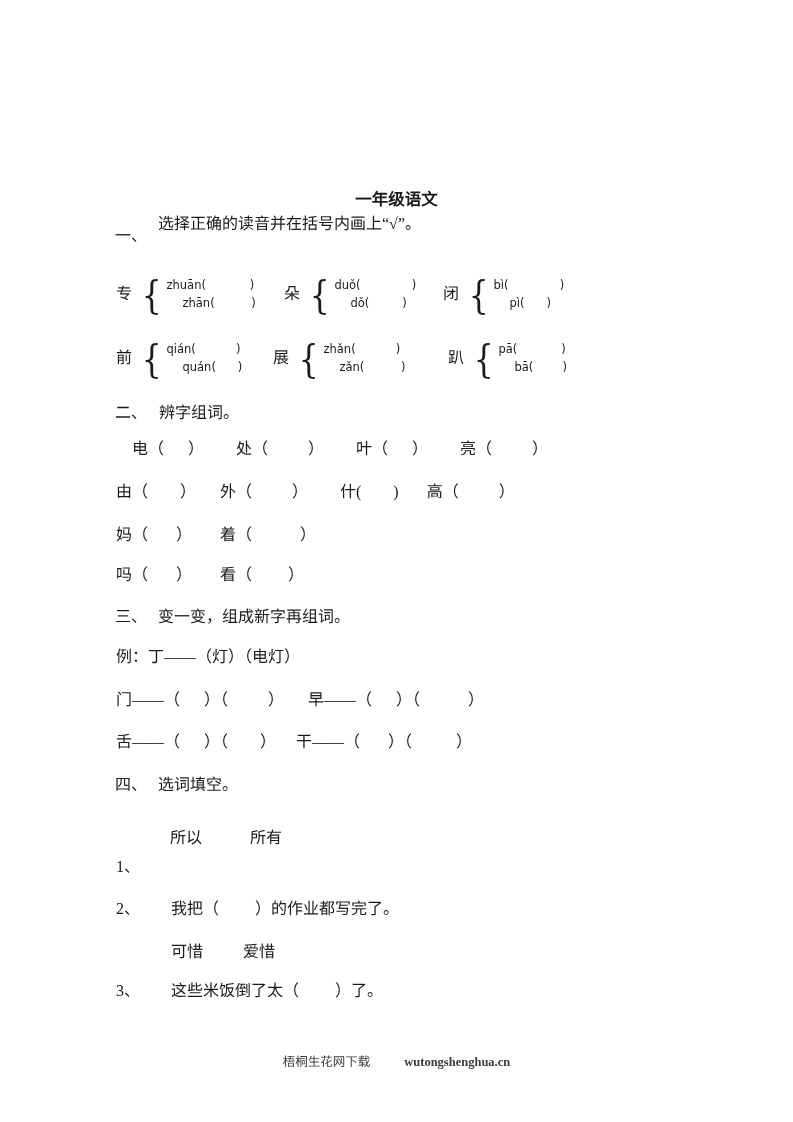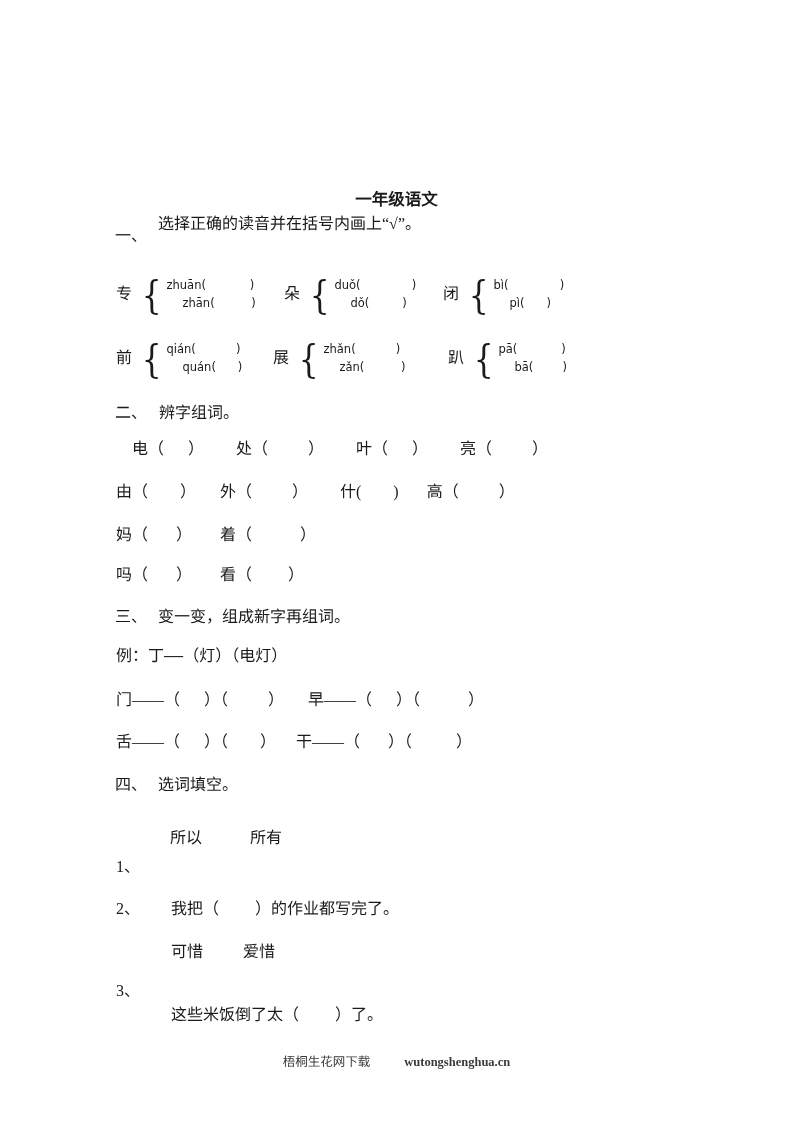--- a/index.html
+++ b/index.html
@@ -176,37 +176,37 @@
   <div class="t sec-head cjk" style="top:405px; left:159px;">辨字组词。</div>
 
   <div class="t cjk" style="top:441px; left:132px;">电（      ）        处（          ）        叶（      ）        亮（          ）</div>
   <div class="t cjk" style="top:484px; left:116px;">由（        ）      外（          ）        什(        )       高（          ）</div>
   <div class="t cjk" style="top:527px; left:116px;">妈（       ）       着（            ）</div>
   <div class="t cjk" style="top:567px; left:116px;">吗（       ）       看（         ）</div>
 
   <div class="t sec-head cjk" style="top:609px; left:115px;">三、</div>
   <div class="t sec-head cjk" style="top:609px; left:158px;">变一变，组成新字再组词。</div>
 
-  <div class="t cjk" style="top:649px; left:116px;font-family:Liberation Mono, monospace;">例：丁——（灯）（电灯）</div>
+  <div class="t cjk" style="top:649px; left:116px;">例：丁——（灯）（电灯）</div>
 
   <div class="t cjk" style="top:692px; left:116px;">门——（      ）（          ）      早——（      ）（            ）</div>
   <div class="t cjk" style="top:734px; left:116px;">舌——（      ）（        ）     干——（       ）（           ）</div>
 
   <div class="t sec-head cjk" style="top:777px; left:115px;">四、</div>
   <div class="t sec-head cjk" style="top:777px; left:158px;">选词填空。</div>
 
   <div class="t cjk" style="top:818px; left:170px;margin-top:12px;">所以            所有</div>
 
   <div class="t cjk" style="top:859px; left:116px;">1、</div>
 
   <div class="t cjk" style="top:901px; left:116px;">2、</div>
   <div class="t cjk" style="top:901px; left:171px;">我把（         ）的作业都写完了。</div>
 
   <div class="t cjk" style="top:944px; left:171px;">可惜          爱惜</div>
 
   <div class="t cjk" style="top:983px; left:116px;">3、</div>
-  <div class="t cjk" style="top:983px; left:171px;margin-top:24px;">这些米饭倒了太（         ）了。</div>
+  <div class="t cjk" style="top:983px; left:171px;">这些米饭倒了太（         ）了。</div>
 
   <div class="footer">
     <span class="cjk">梧桐生花网下载</span><span class="site">wutongshenghua.cn</span>
   </div>
 
 </div>
 
 </body></html>

